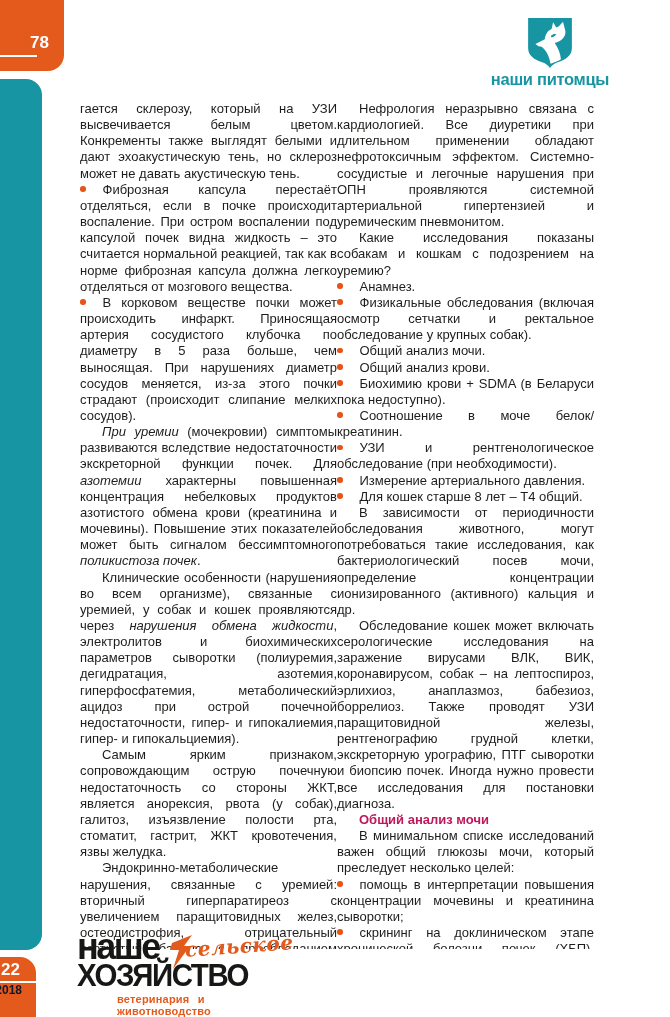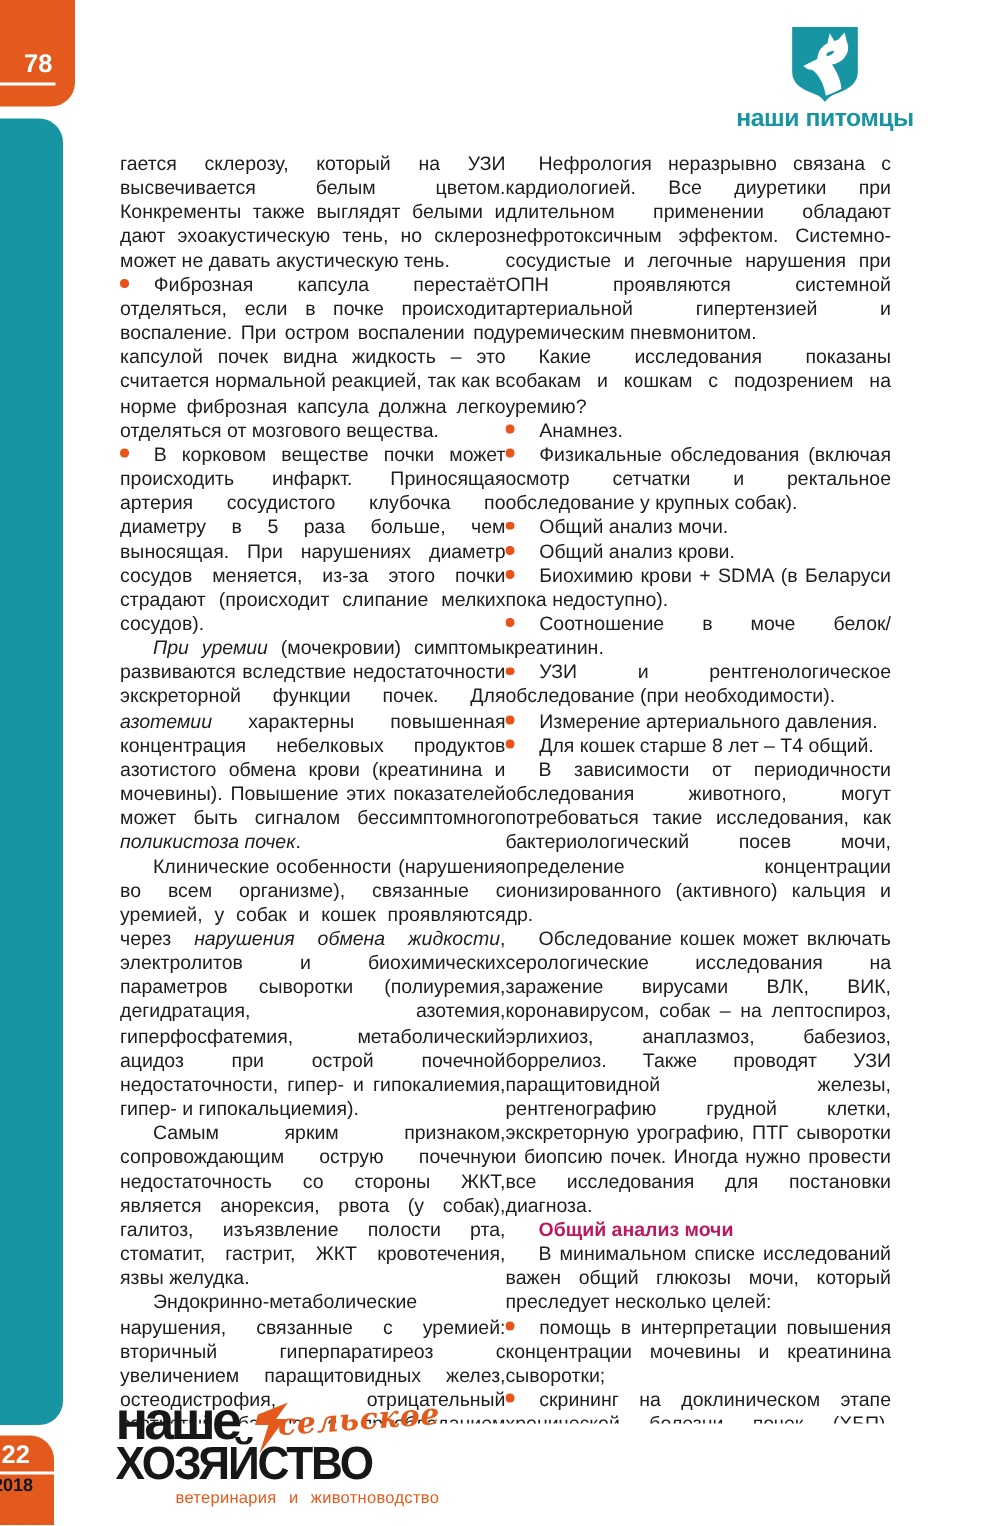--- a/index.html
+++ b/index.html
@@ -1,21 +1,21 @@
 <!DOCTYPE html>
 <html><head>
 <meta charset="utf-8">
 <style>
   html,body{margin:0;padding:0;background:#fff;}
   .page{position:relative;width:670px;height:1017px;background:#ffffff;overflow:hidden;
         font-family:"Liberation Sans",sans-serif;}
 
   
   .tab-top{position:absolute;left:0;top:0;width:50px;height:71px;background:#e45a1c;
-           border-bottom-right-radius:16px;}
+           border-bottom-right-radius:16px;padding-left:14px;}
   .tab-top .num{position:absolute;right:15px;top:33px;color:#fff;font-weight:bold;font-size:17px;}
   .tab-top .rule{position:absolute;left:0;top:55px;width:37px;height:2px;background:#fff;}
   .side-strip{position:absolute;left:0;top:79px;width:42px;height:871px;background:#1795a2;
               border-top-right-radius:16px;border-bottom-right-radius:16px;}
   .tab-bottom{position:absolute;left:0;top:957px;width:36px;height:60px;background:#e45a1c;
               border-top-right-radius:16px;}
   .tab-bottom .num{position:absolute;right:16px;top:3px;color:#fff;font-weight:bold;font-size:17px;}
   .tab-bottom .rule{position:absolute;left:0;top:24px;width:44px;height:2px;background:#fff;}
   .tab-bottom .year{position:absolute;right:14px;top:26px;color:#0f172a;font-weight:bold;font-size:12px;}
 
@@ -35,21 +35,21 @@
   .it{font-style:italic;}
 
   
   .footer-logo{position:absolute;left:77px;top:932px;width:220px;color:#171715;}
   .logo-nashe{font-size:36px;font-weight:bold;letter-spacing:-2.5px;line-height:0.82;}
   .logo-bolt{position:absolute;left:93px;top:3px;}
   .logo-selskoe{position:absolute;left:108px;top:2px;color:#e45a1c;font-weight:bold;font-style:italic;
                 font-size:20px;font-family:"DejaVu Serif",serif;transform:rotate(-4deg);letter-spacing:0.5px;}
   .logo-hoz{font-size:31px;font-weight:bold;letter-spacing:-1.5px;line-height:0.92;
             transform:scaleX(0.95);transform-origin:0 50%;}
-  .logo-tagline{margin-top:3px;color:#e45a1c;font-weight:normal;font-size:11px;letter-spacing:0.2px;word-spacing:5px;padding-left:40px;}
+  .logo-tagline{margin-top:3px;color:#e45a1c;font-weight:bold;font-size:11px;letter-spacing:0.2px;word-spacing:5px;padding-left:40px;}
 </style>
 </head>
 <body>
 
 <div class="page">
 
   <div class="tab-top">
     <div class="num">78</div>
     <div class="rule"></div>
   </div>

